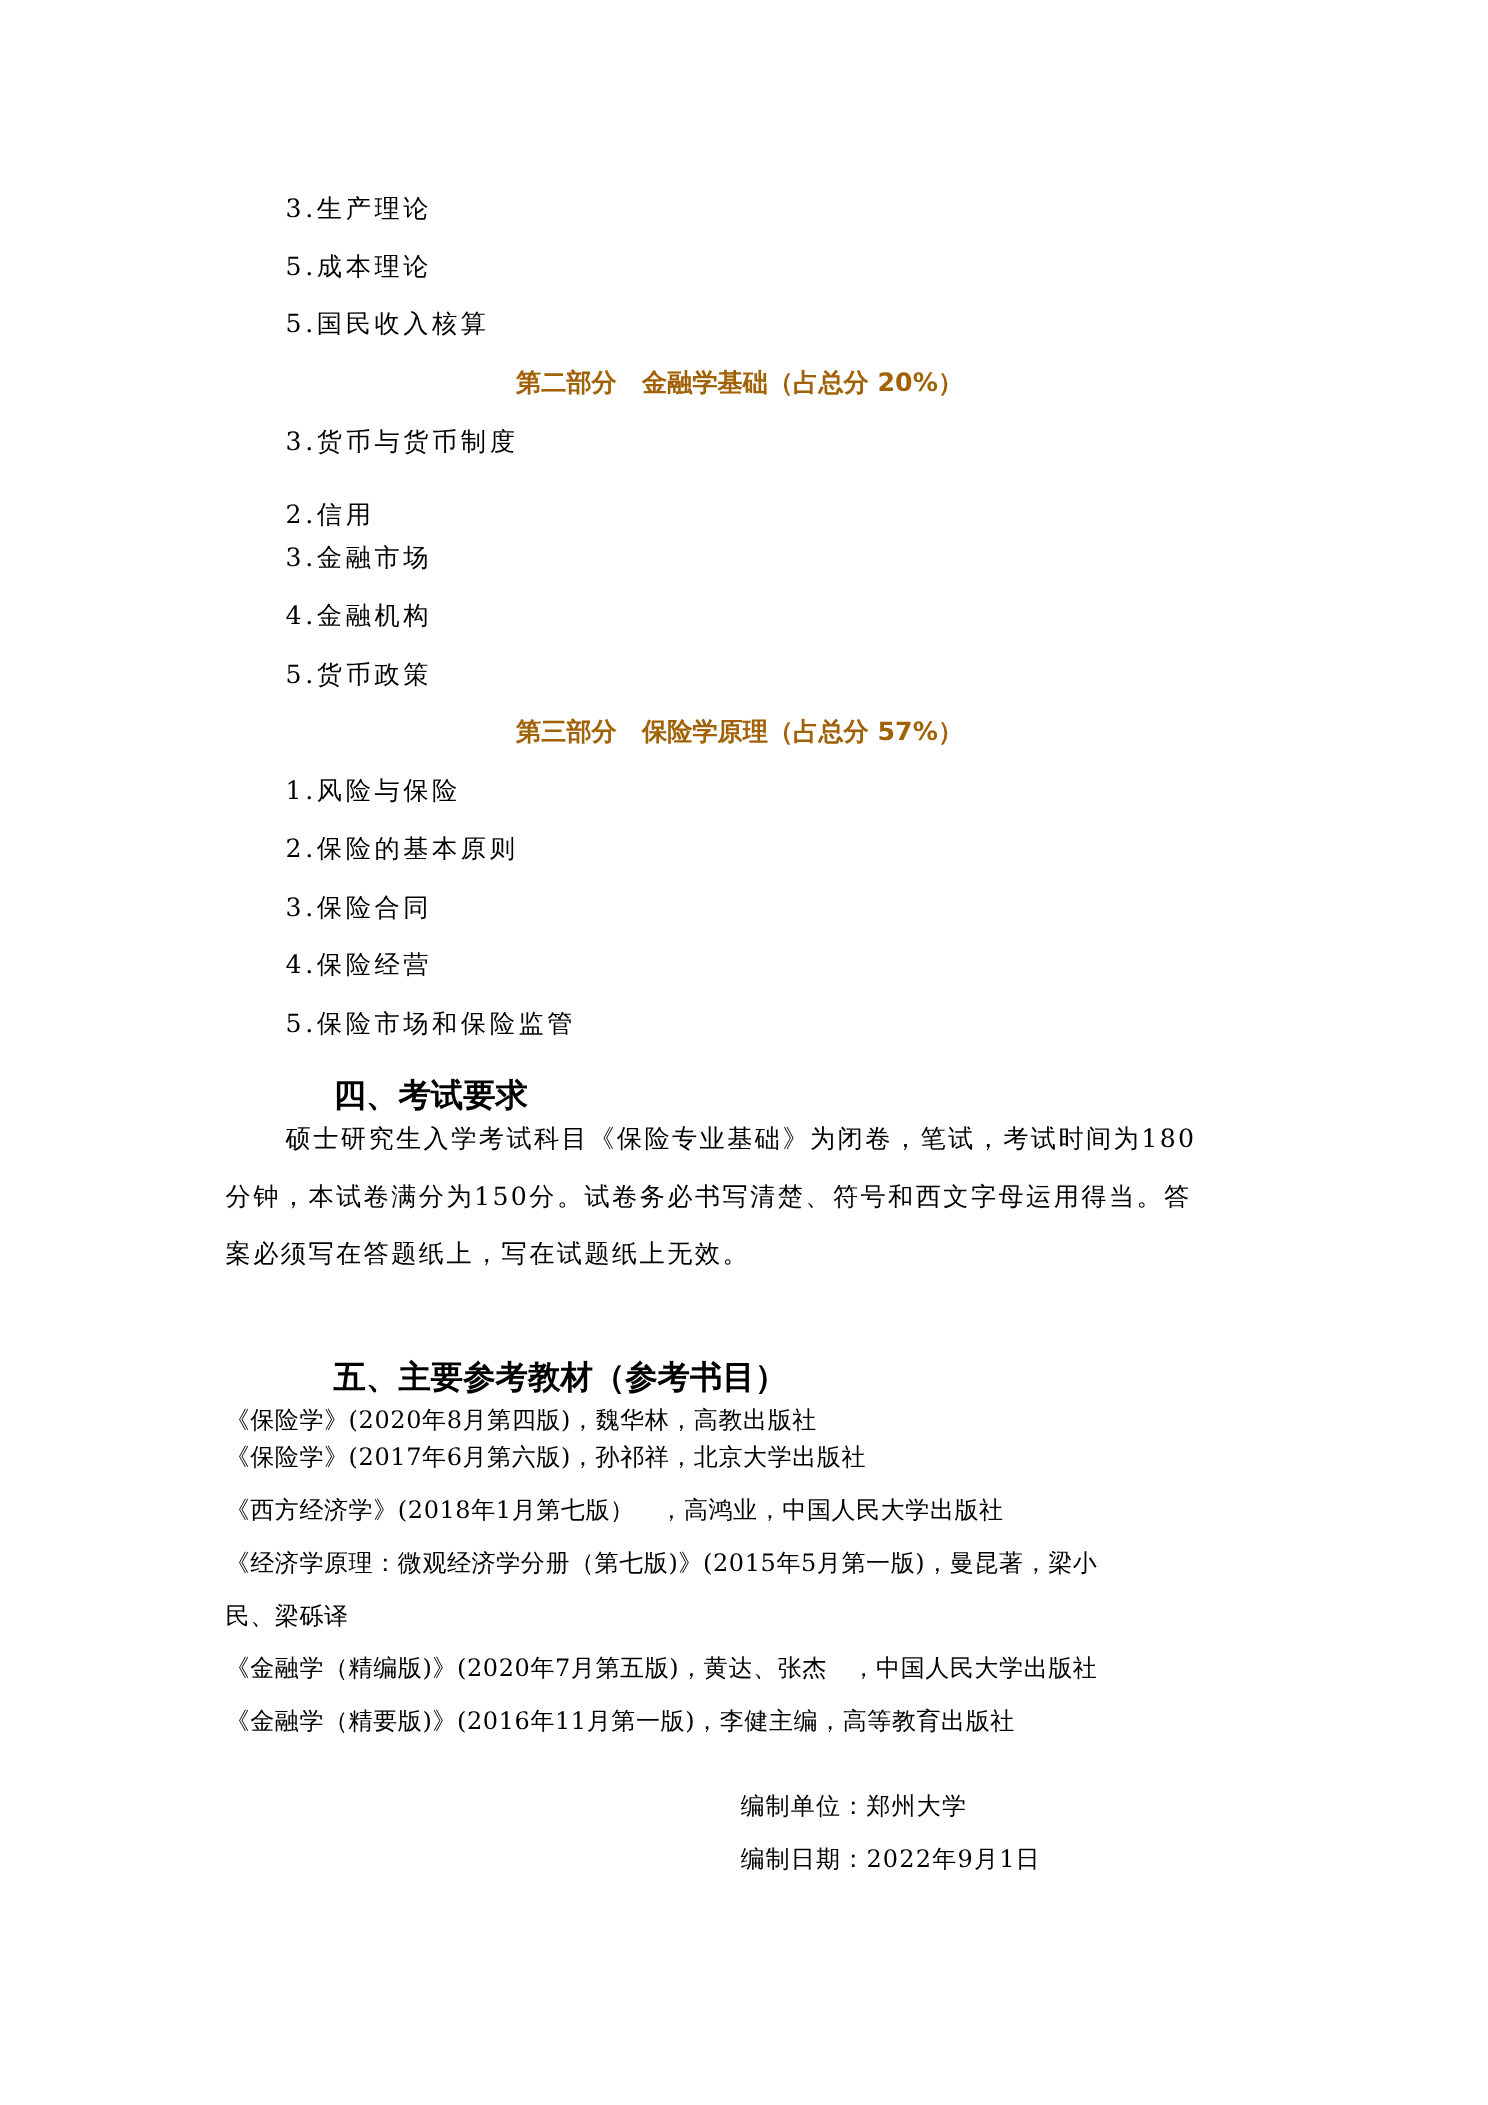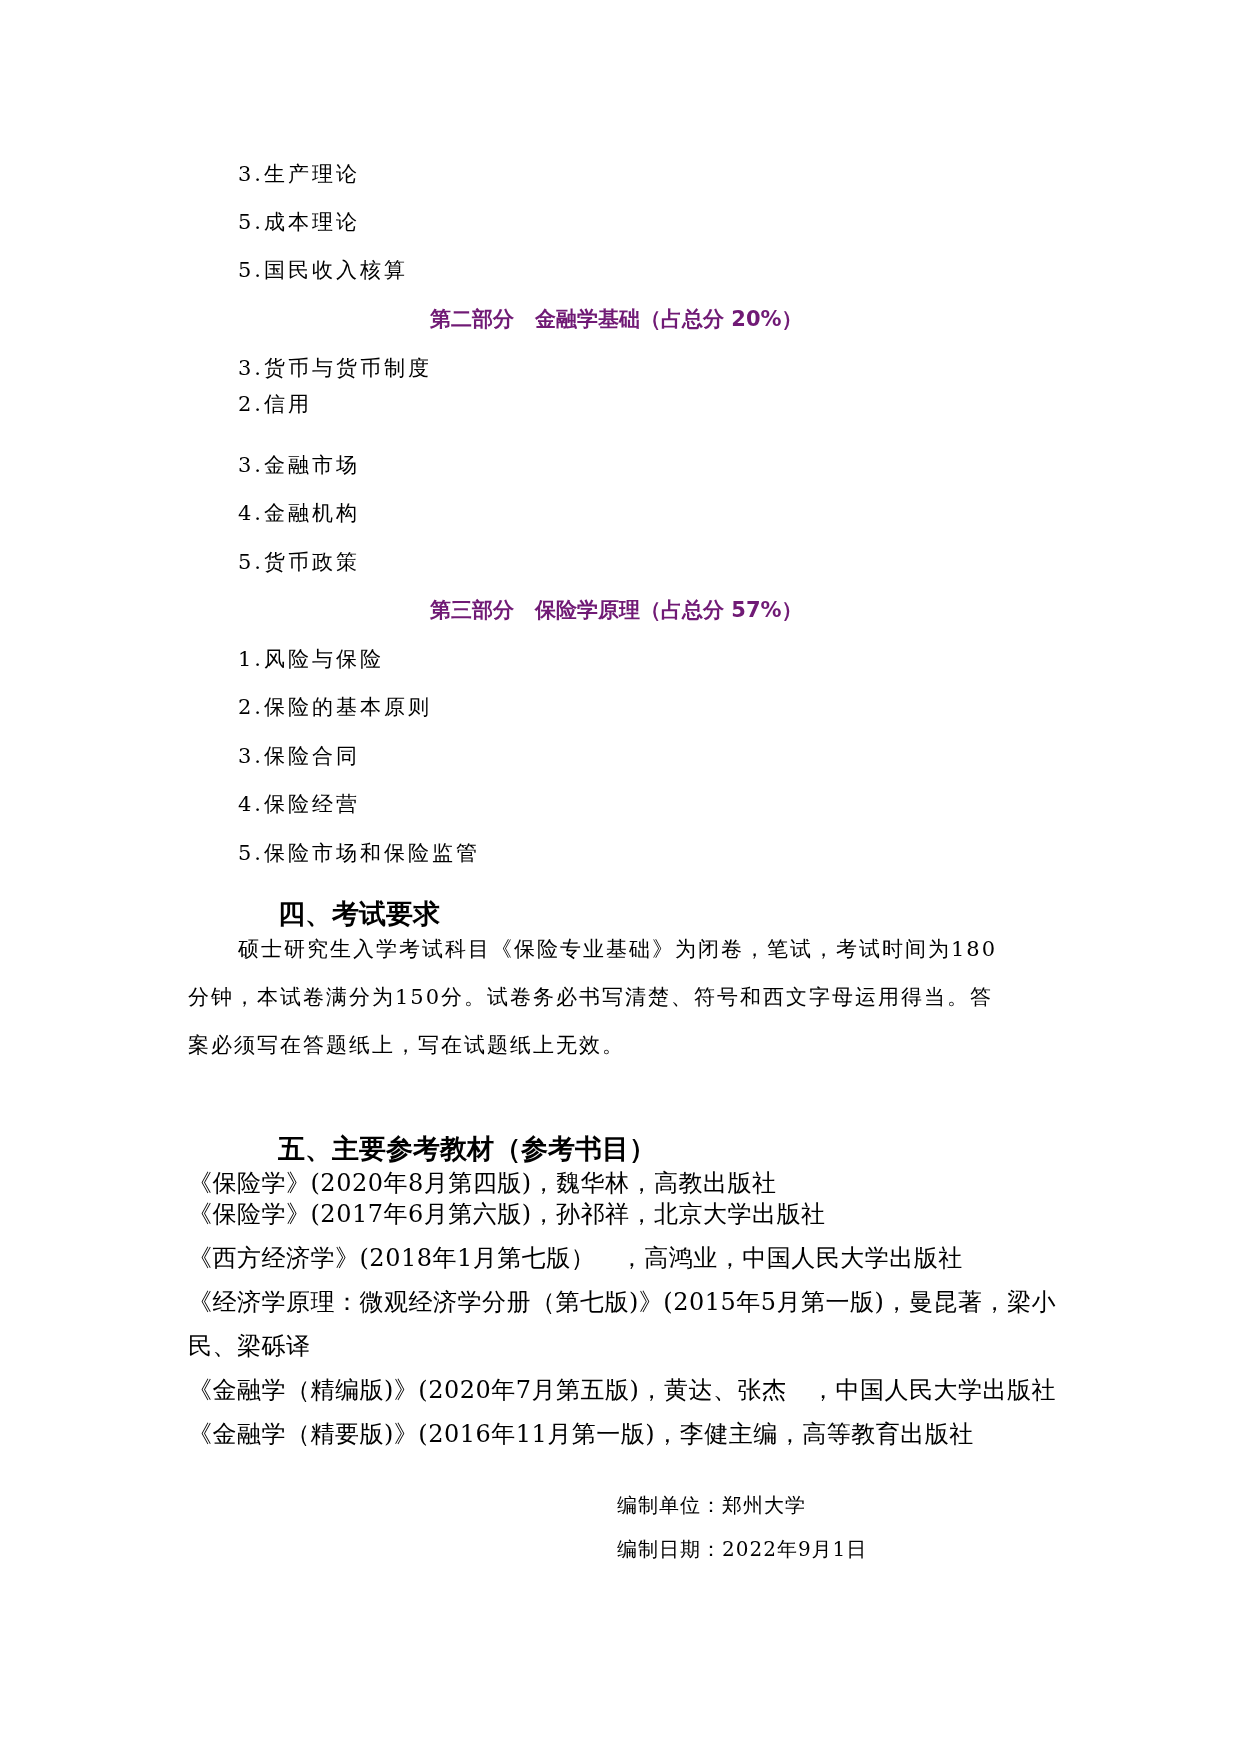--- a/index.html
+++ b/index.html
@@ -1,36 +1,36 @@
 <!DOCTYPE html>
 <html><head>
 <meta charset="utf-8">
 <style>
   html, body { margin: 0; padding: 0; background: #ffffff; }
   body { width: 1240px; height: 1754px; position: relative; font-family: "DejaVu Serif", serif; color: #000; }
   .line { position: absolute; font-size: 21px; line-height: 28px; white-space: nowrap; }
   .item { left: 238px; letter-spacing: 3px; }
-  .part-title { left: 430px; color: #701a75; font-weight: bold; font-family: "DejaVu Sans", sans-serif; font-size: 21px; letter-spacing: 0px; }
+  .part-title { left: 430px; color: #a16207; font-weight: bold; font-family: "DejaVu Sans", sans-serif; font-size: 21px; letter-spacing: 0px; }
   .section-title { left: 278px; font-weight: bold; font-family: "DejaVu Sans", sans-serif; font-size: 27px; line-height: 34px; margin-top: 12px; }
   .para { left: 188px; font-size: 21px; letter-spacing: 2px; }
-  .ref { left: 188px; font-size: 24px; letter-spacing: 0.5px; }
+  .ref { left: 188px; font-size: 20px; letter-spacing: 0.5px; }
   .footer { left: 617px; font-size: 20px; letter-spacing: 1px; margin-top: 28px; }
 </style>
 </head>
 <body>
 
 <div>
 
   <div class="line item" style="top:160px">3.生产理论</div>
   <div class="line item" style="top:208px">5.成本理论</div>
   <div class="line item" style="top:256px">5.国民收入核算</div>
 
   <div class="line part-title" style="top:305px">第二部分　金融学基础（占总分 20%）</div>
   <div class="line item" style="top:354px">3.货币与货币制度</div>
-  <div class="line item" style="top:390px">2.信用</div>
+  <div class="line item" style="top:415px">2.信用</div>
   <div class="line item" style="top:451px">3.金融市场</div>
   <div class="line item" style="top:499px">4.金融机构</div>
   <div class="line item" style="top:548px">5.货币政策</div>
 
   <div class="line part-title" style="top:596px">第三部分　保险学原理（占总分 57%）</div>
   <div class="line item" style="top:645px">1.风险与保险</div>
   <div class="line item" style="top:693px">2.保险的基本原则</div>
   <div class="line item" style="top:742px">3.保险合同</div>
   <div class="line item" style="top:790px">4.保险经营</div>
   <div class="line item" style="top:839px">5.保险市场和保险监管</div>

